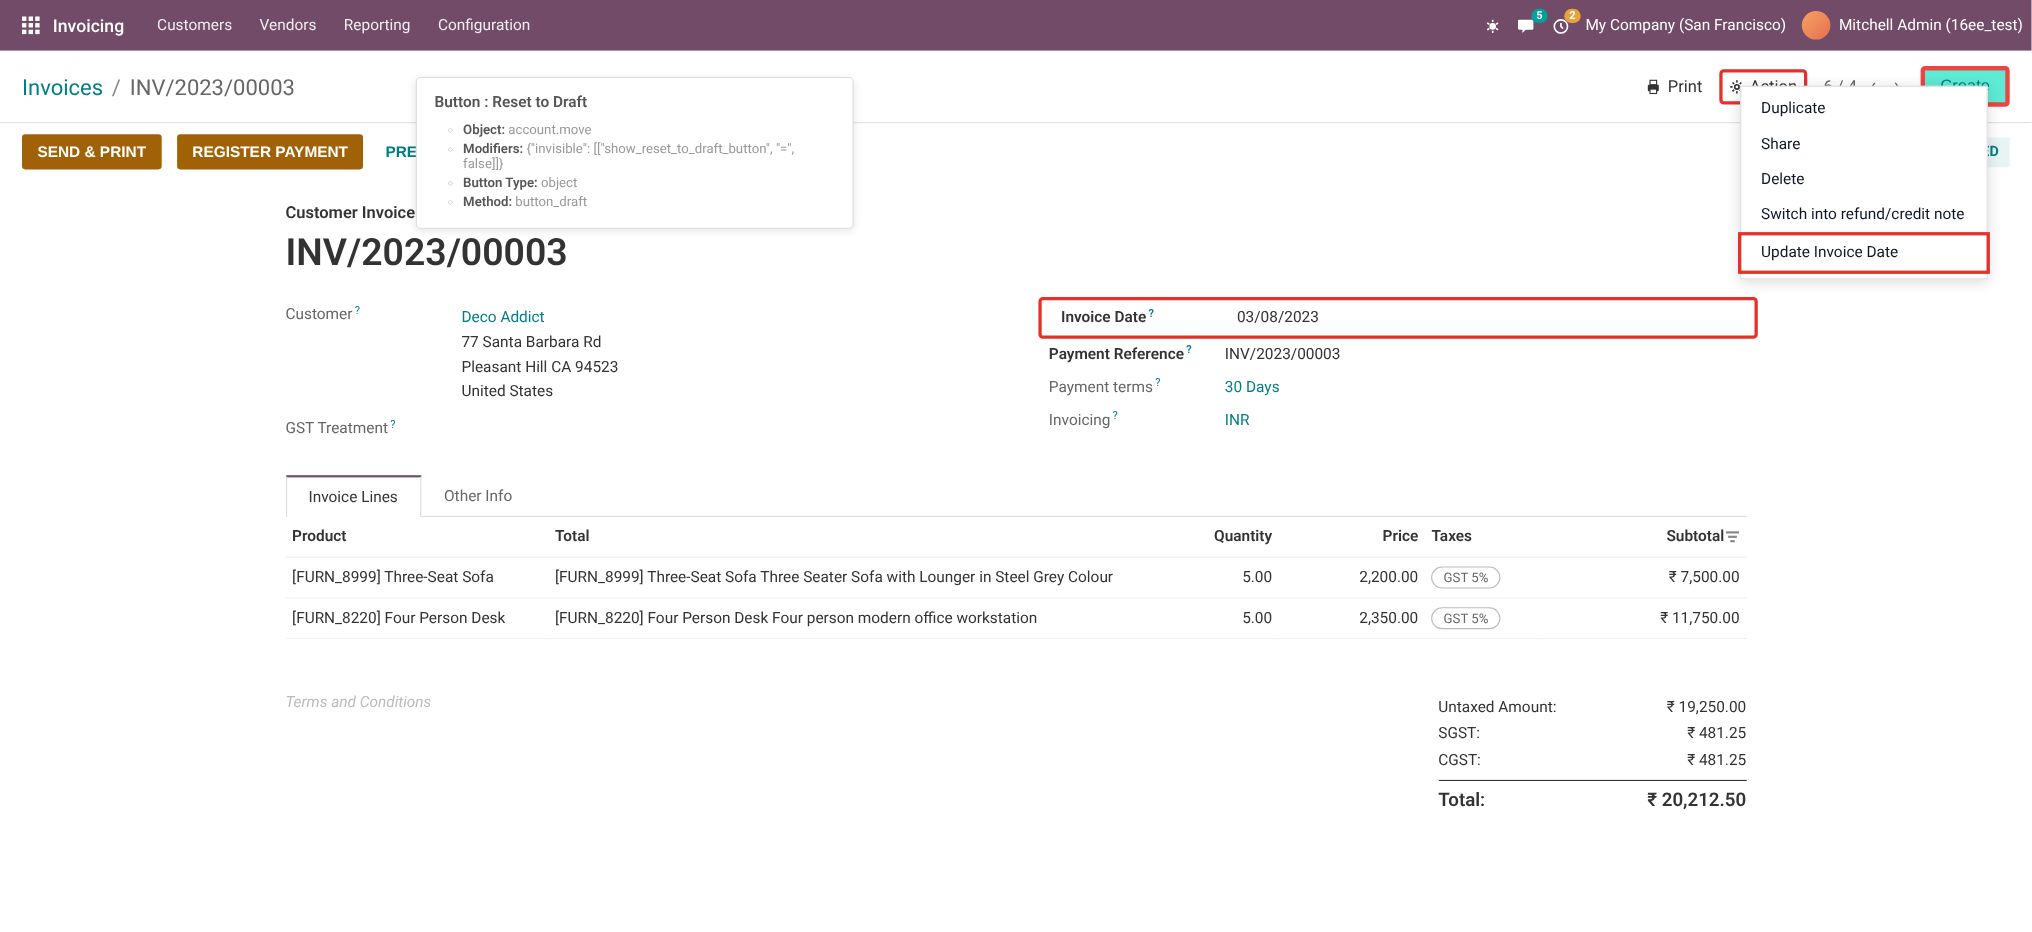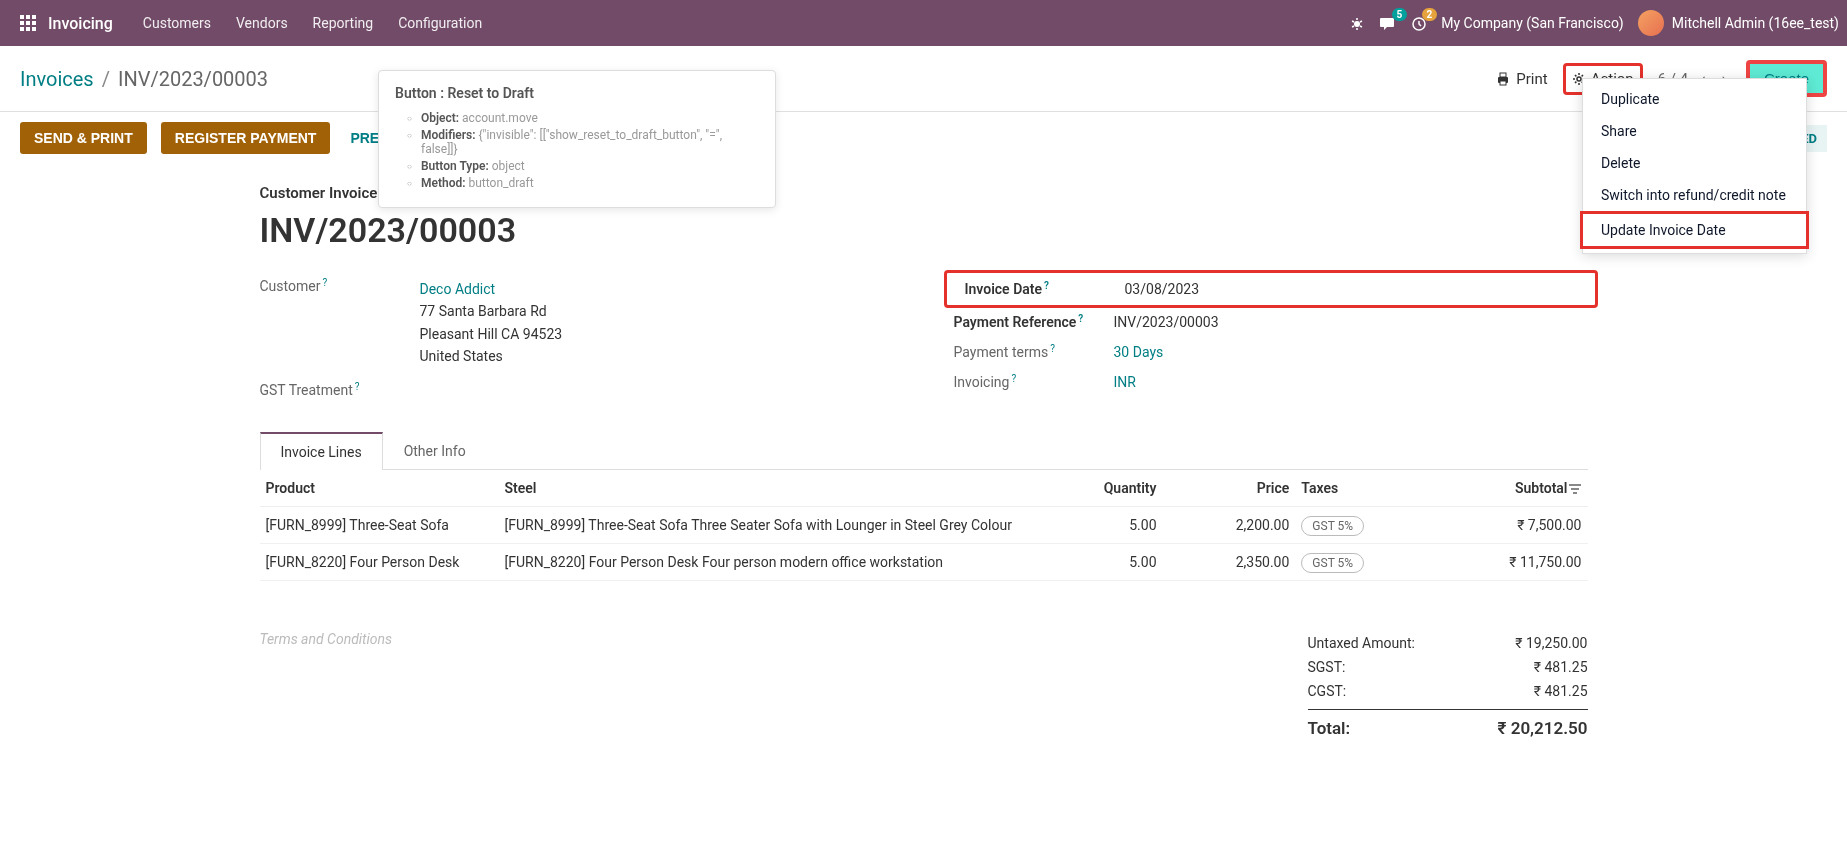--- a/index.html
+++ b/index.html
@@ -248,21 +248,21 @@
 
   <div class="tabs">
     <div class="tab active">Invoice Lines</div>
     <div class="tab">Other Info</div>
   </div>
 
   <table class="invoice-table">
     <thead>
       <tr>
         <th style="width:18%">Product</th>
-        <th style="width:40%">Steel</th>
+        <th style="width:40%">Total</th>
         <th class="th-right" style="width:10%">Quantity</th>
         <th class="th-right" style="width:10%">Price</th>
         <th style="width:8%">Taxes</th>
         <th class="th-right" style="width:14%">
           <span>Subtotal</span>
           <span class="settings-icon">
             <svg width="14" height="14" viewBox="0 0 14 14" fill="#888">
                 <rect x="1" y="2" width="12" height="2"></rect>
                 <rect x="3" y="6" width="8" height="2"></rect>
                 <rect x="5" y="10" width="4" height="2"></rect>

